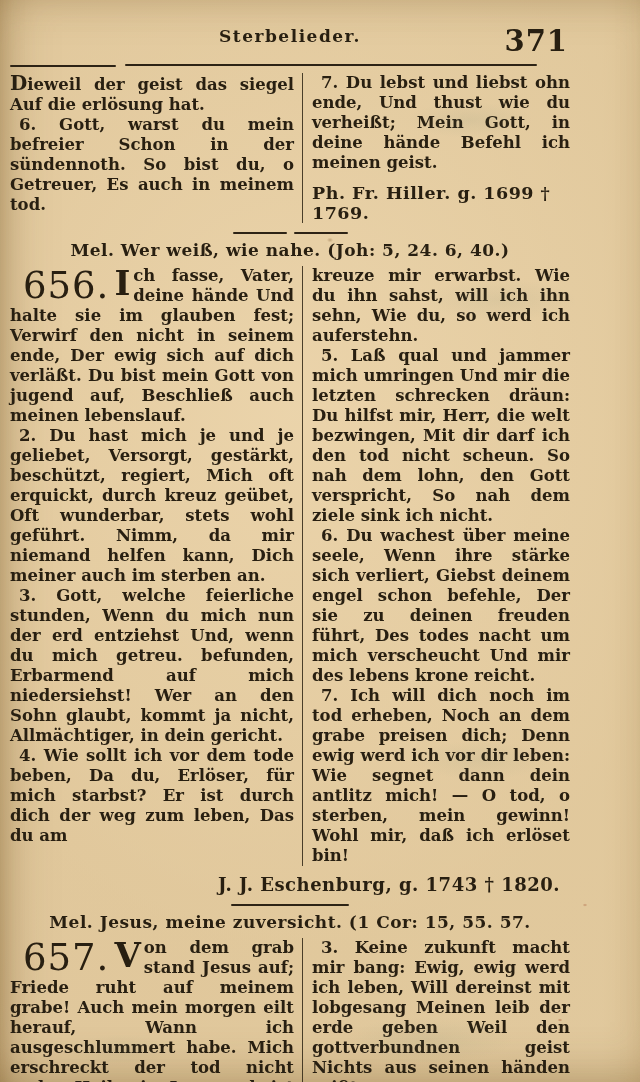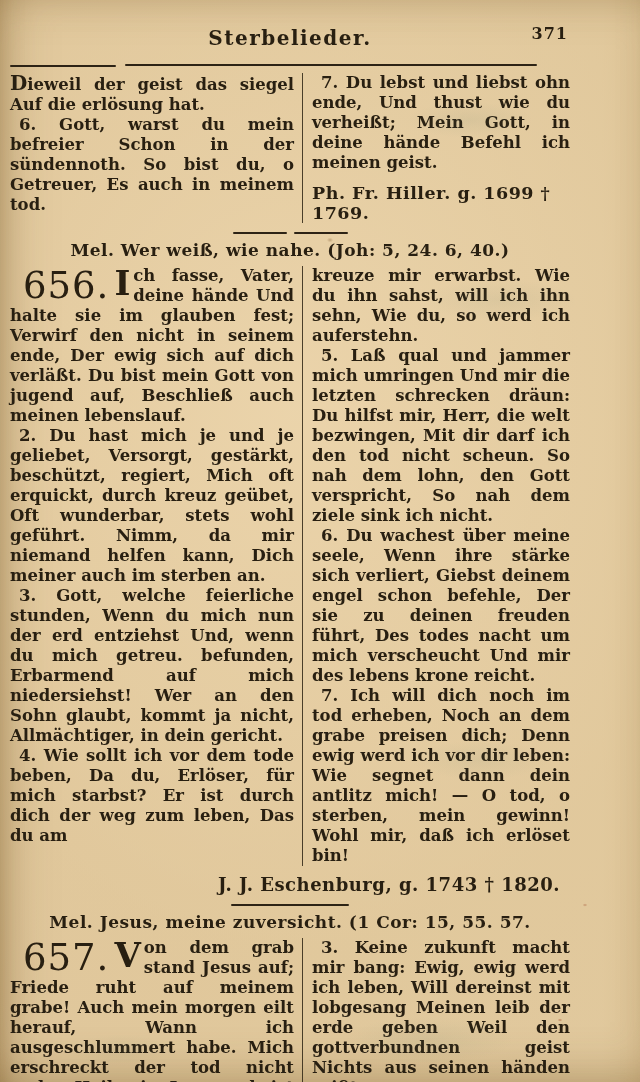--- a/index.html
+++ b/index.html
@@ -29,25 +29,25 @@
       radial-gradient(120px 34px at 430px 1040px, rgba(110,130,105,.10), rgba(0,0,0,0) 70%),
       radial-gradient(70px 22px at 120px 1050px, rgba(110,130,105,.08), rgba(0,0,0,0) 70%),
       radial-gradient(3px 2px at 560px 1020px, rgba(150,60,30,.5), rgba(0,0,0,0) 80%),
       radial-gradient(3px 2px at 585px 905px, rgba(150,60,30,.4), rgba(0,0,0,0) 80%),
       radial-gradient(4px 3px at 330px 240px, rgba(120,80,40,.35), rgba(0,0,0,0) 80%);
   }
   
   .header{position:relative;height:34px;}
   .header-title{
     position:absolute;left:0;right:0;text-align:center;
-    font-size:20px;font-weight:bold;letter-spacing:1.5px;top:2px;
+    font-size:17px;font-weight:bold;letter-spacing:1.5px;top:2px;
   }
   .header-page-num{
     position:absolute;right:2px;top:0;
-    font-size:16px;font-weight:bold;letter-spacing:1px;
+    font-size:29px;font-weight:bold;letter-spacing:1px;
   }
   .header-rule{display:flex;gap:9px;margin:4px 0 6px 0;align-items:center;}
   .header-rule .seg{height:2.4px;background:#2d2315;border-radius:1px;}
   .header-rule .seg.s1{width:106px;margin-top:3px;}
   .header-rule .seg.s2{width:412px;}
   
   .two-col{display:flex;align-items:stretch;}
   .col-left{width:292px;box-sizing:border-box;padding-right:8px;}
   .col-right{flex:1;box-sizing:border-box;border-left:1.6px solid rgba(46,36,20,.85);padding-left:9px;}
   .verse{

